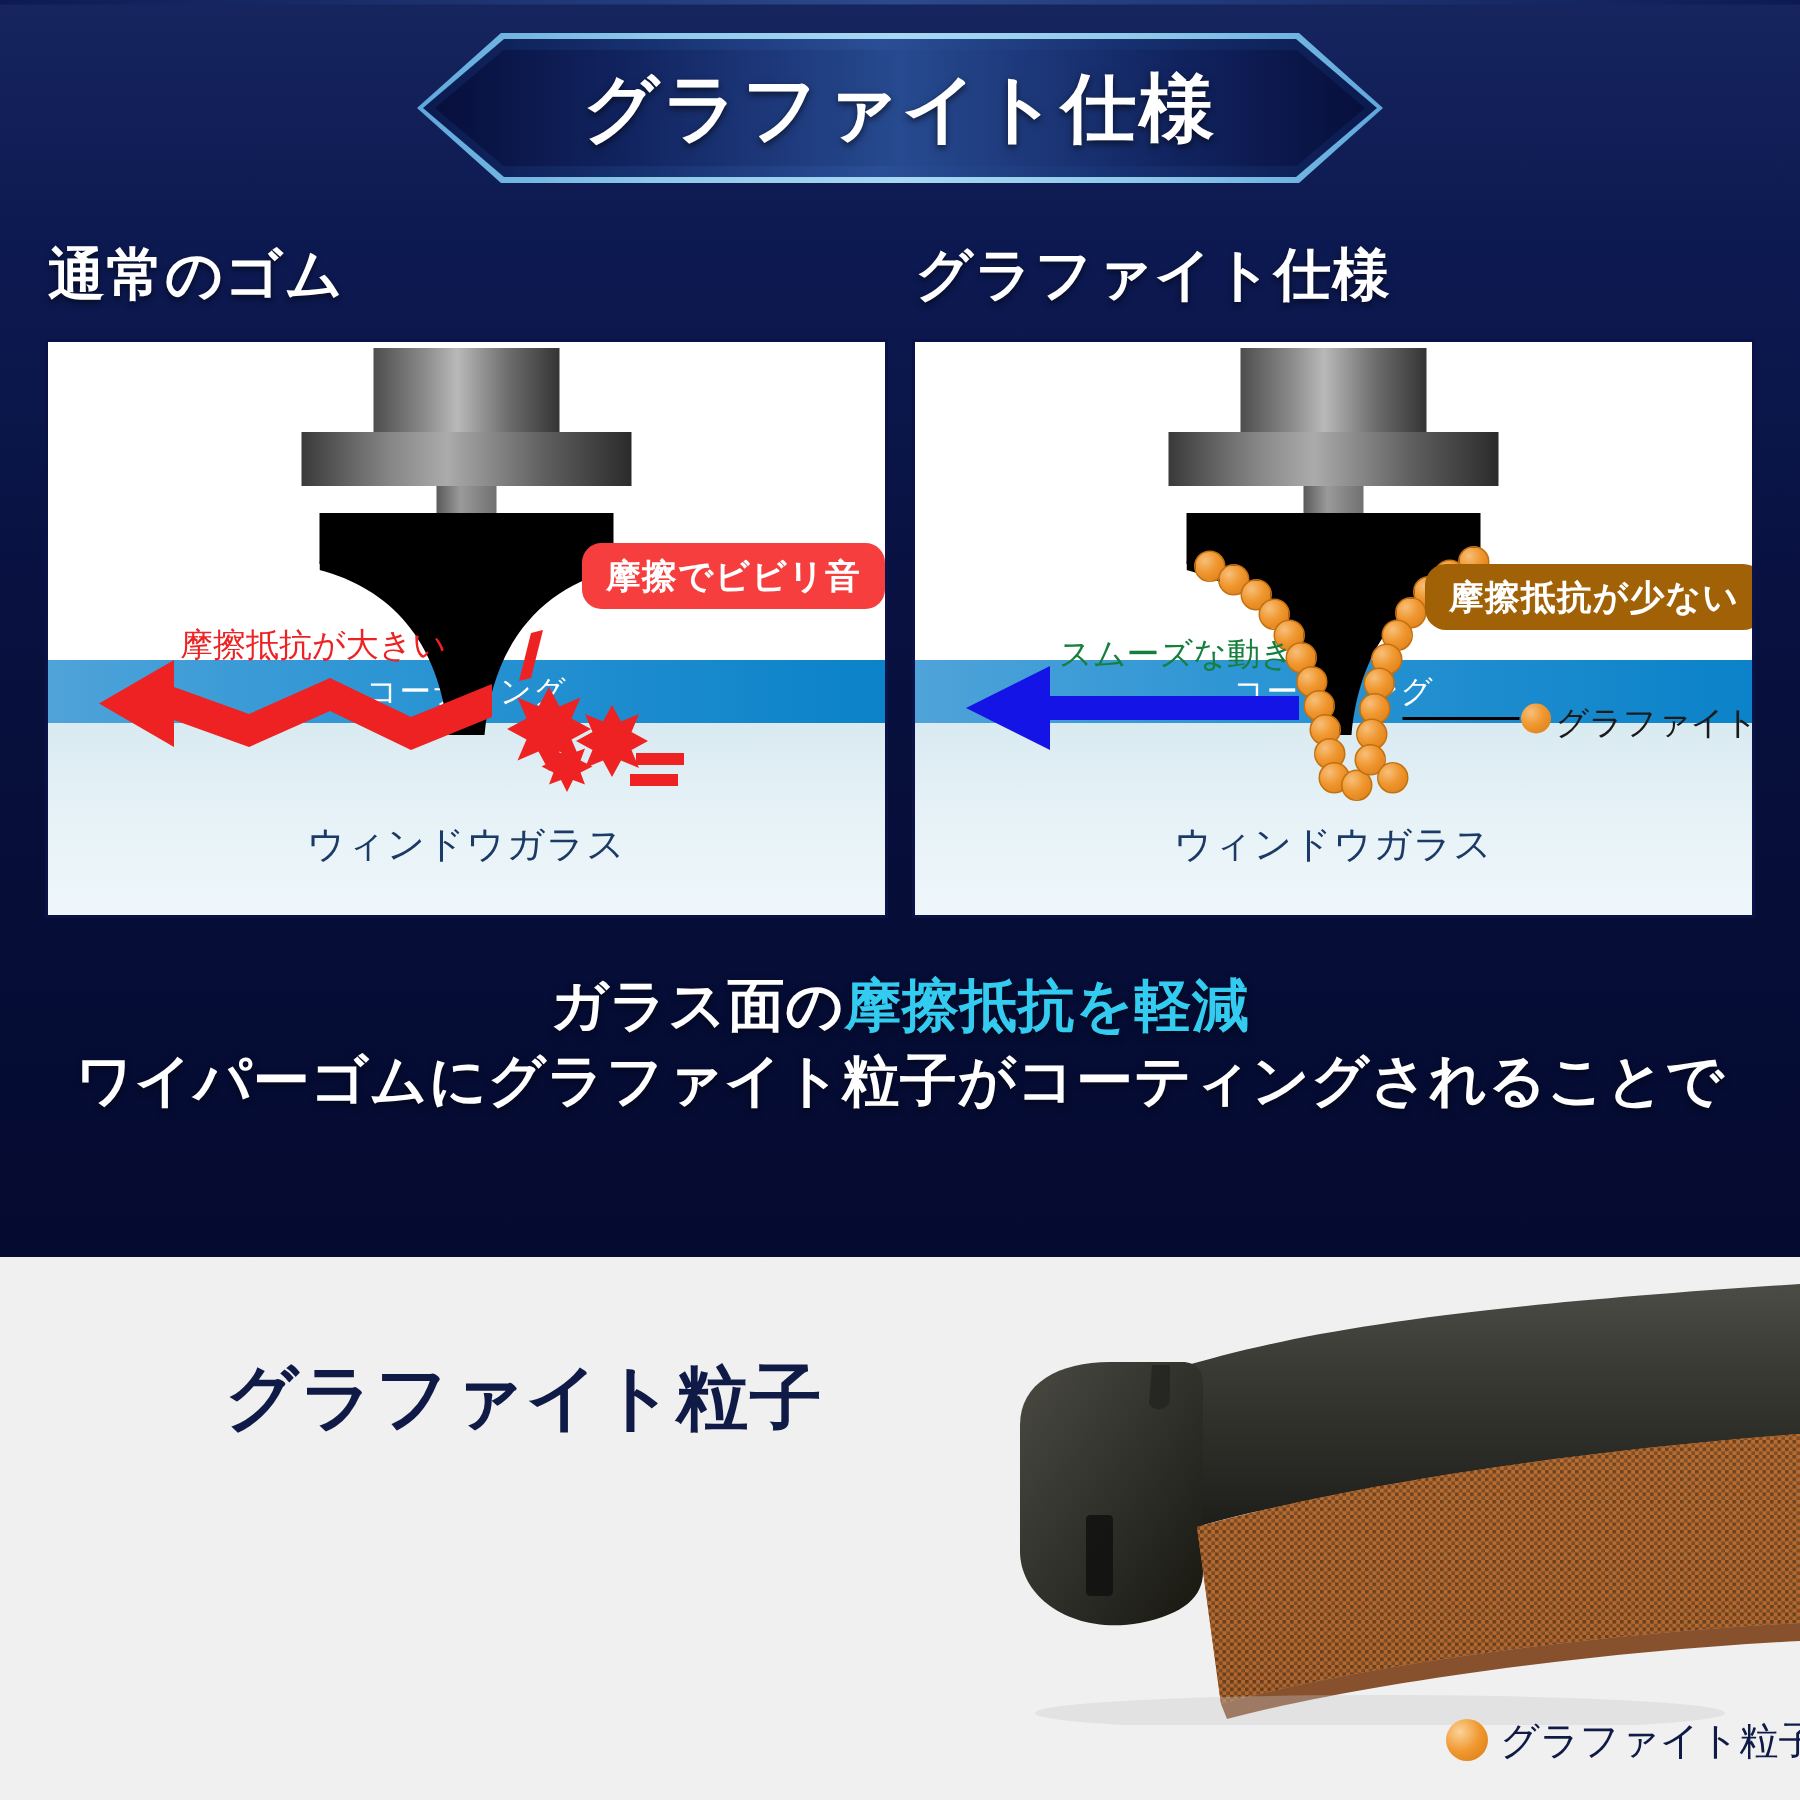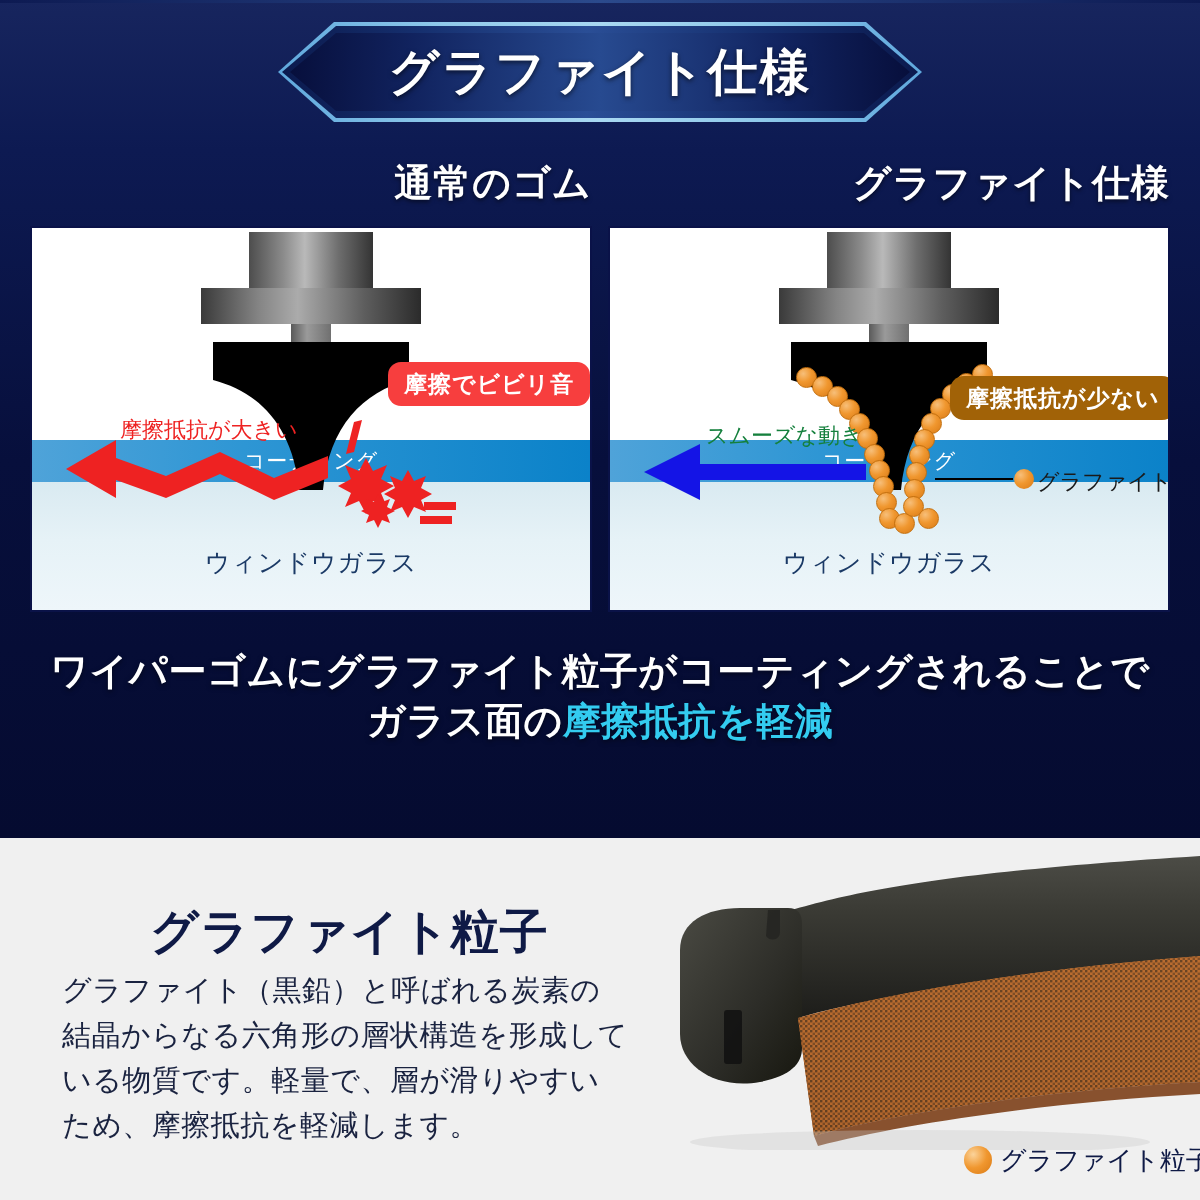--- a/index.html
+++ b/index.html
@@ -44,21 +44,21 @@
   .banner-title {
     position: absolute; inset: 0;
     display: flex; align-items: center; justify-content: center;
     color: #ffffff; font-size: 50px; font-weight: bold; letter-spacing: 2px;
     text-shadow: 0 2px 5px rgba(0,0,0,0.6);
   }
 
   
   .panel-heading {
     position: absolute; top: 158px; width: 560px;
-    text-align: right; color: #ffffff;
+    text-align: left; color: #ffffff;
     font-size: 38px; font-weight: bold; letter-spacing: 1px;
     text-shadow: 0 2px 4px rgba(0,0,0,0.55);
   }
   .panel-heading.left  { left: 32px; }
   .panel-heading.right { left: 610px; }
 
   
   .panel {
     position: absolute; top: 226px; width: 562px; height: 386px;
     background: #ffffff; border: 2px solid #0a1248; overflow: hidden;
@@ -292,28 +292,27 @@
       <svg class="arrow-svg straight-arrow" width="228" height="60" viewBox="0 0 228 60">
         <path d="M228 22 L62 22 L62 2 L6 30 L62 58 L62 38 L228 38 Z" fill="#1414e6"></path>
       </svg>
 
       <div class="callout-line"></div>
       <div class="callout-dot"></div>
       <div class="callout-text">グラファイト粒子</div>
     </div>
 
     <div class="description">
+      <div class="desc-line"><span>ガラス面の</span><span class="hl">摩擦抵抗を軽減</span></div>
       <div class="desc-line">ワイパーゴムにグラファイト粒子がコーティングされることで</div>
-      <div class="desc-line"><span>ガラス面の</span><span class="hl">摩擦抵抗を軽減</span></div>
     </div>
   </div>
 
   <div class="bottom-section">
     <div class="bottom-title">グラファイト粒子</div>
-    <div class="bottom-body">グラファイト（黒鉛）と呼ばれる炭素の結晶からなる六角形の層状構造を形成している物質です。軽量で、層が滑りやすいため、摩擦抵抗を軽減します。</div>
 
     <svg class="photo" viewBox="0 0 580 300">
       <defs>
         <linearGradient id="rubberGrad" x1="0" y1="0" x2="0" y2="1">
           <stop offset="0%" stop-color="#4c4c46"></stop>
           <stop offset="35%" stop-color="#3a3a34"></stop>
           <stop offset="100%" stop-color="#1d1d1a"></stop>
         </linearGradient>
         <linearGradient id="capGrad" x1="0" y1="0" x2="1" y2="1">
           <stop offset="0%" stop-color="#4a4a43"></stop>

